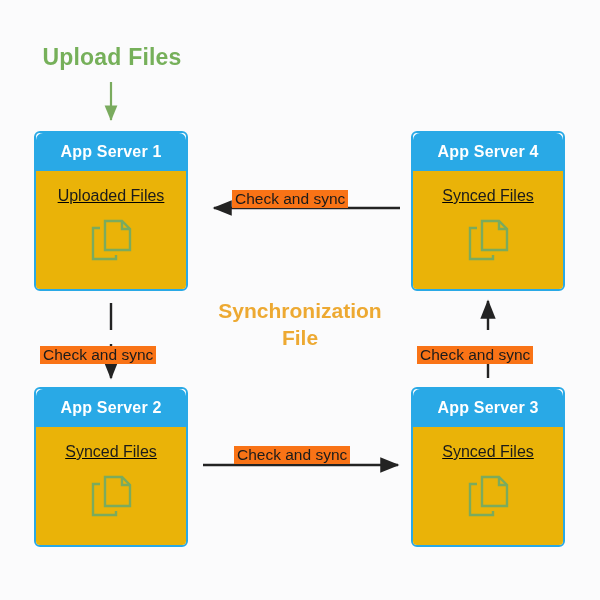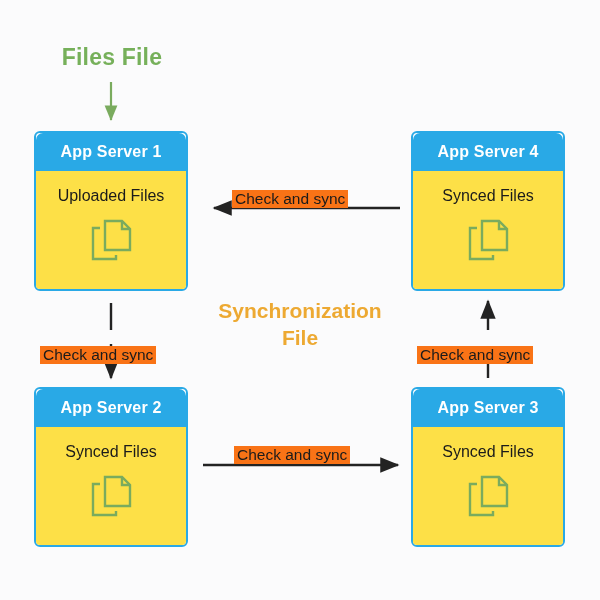--- a/index.html
+++ b/index.html
@@ -59,21 +59,22 @@
     align-items: center;
     justify-content: center;
     border-radius: 7px 7px 0 0;
     letter-spacing: 0.2px;
   }
   .card-body {
     height: 136px;
     display: flex;
     flex-direction: column;
     align-items: center;
-    background: #fde047;
+    background: #eab308;
+    text-decoration: underline;
   }
   .card-label {
     margin-top: 16px;
     font-size: 16px;
     color: #1b1b1b;
     white-space: nowrap;
   }
   .card-icon {
     margin-top: 12px;
     width: 44px;
@@ -115,21 +116,21 @@
     top: 0;
     width: 600px;
     height: 600px;
   }
 </style>
 </head>
 <body>
 
 <div id="stage">
 
-  <div class="upload-title">Files File</div>
+  <div class="upload-title">Upload Files</div>
 
   <svg id="connectors" viewBox="0 0 600 600" xmlns="http://www.w3.org/2000/svg">
     <defs>
       <marker id="arrowBlack" markerWidth="9" markerHeight="9" refX="7.4" refY="3.6" orient="auto" markerUnits="strokeWidth">
         <path d="M0,0.4 L8,3.6 L0,6.8 z" fill="#232323"></path>
       </marker>
       <marker id="arrowGreen" markerWidth="8" markerHeight="8" refX="6.6" refY="3.3" orient="auto" markerUnits="strokeWidth">
         <path d="M0,0.4 L7,3.3 L0,6.2 z" fill="#7aab5e"></path>
       </marker>
     </defs>

